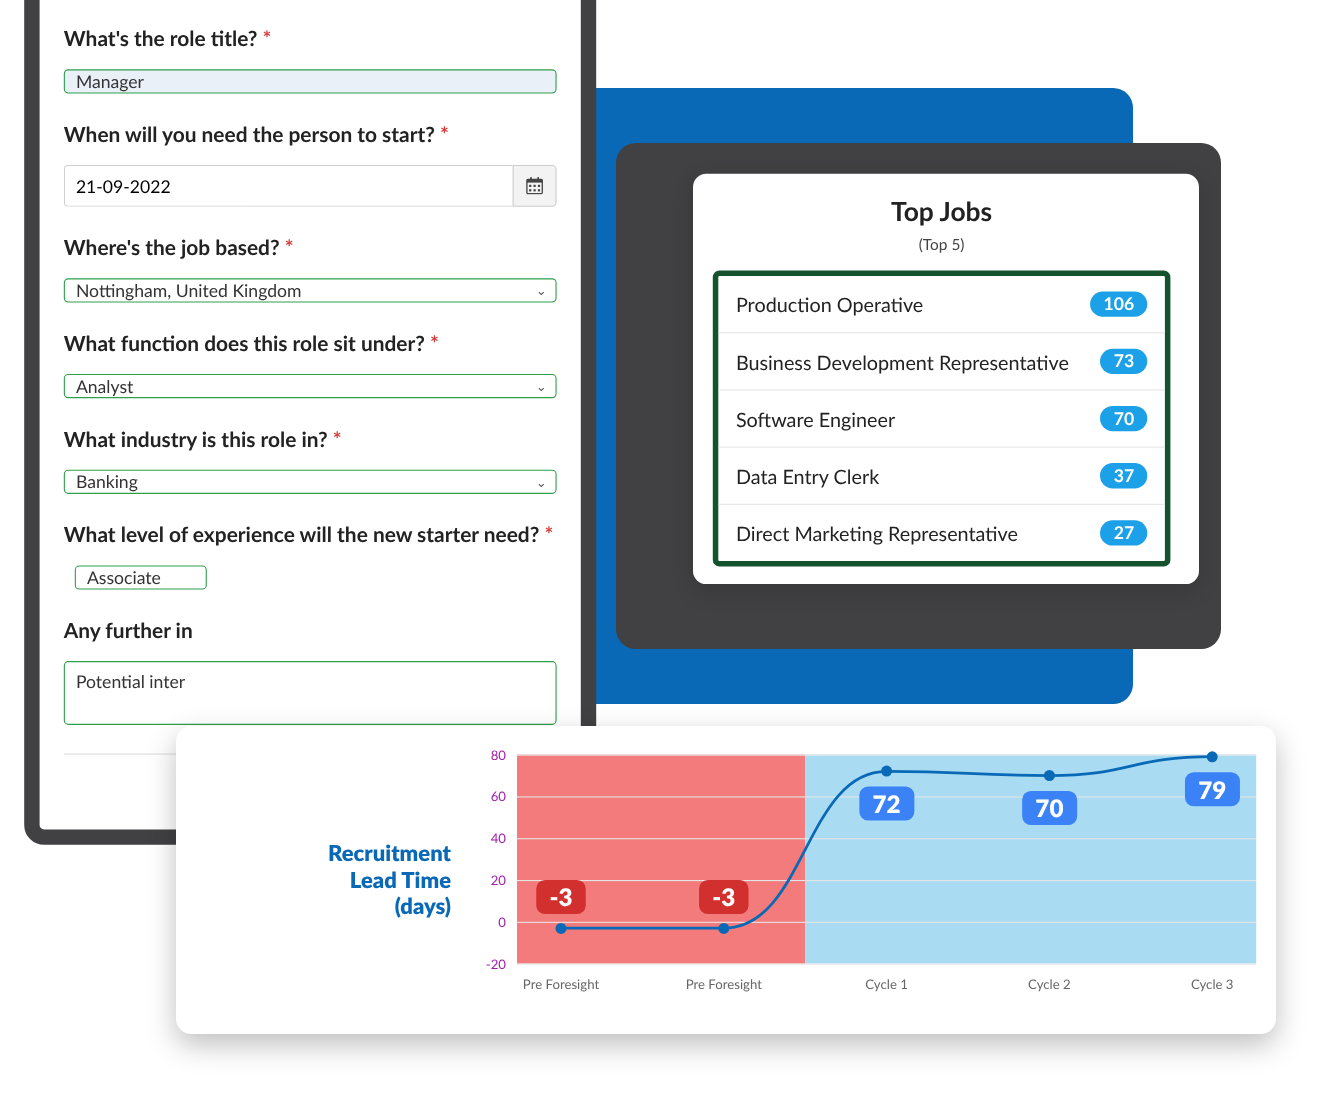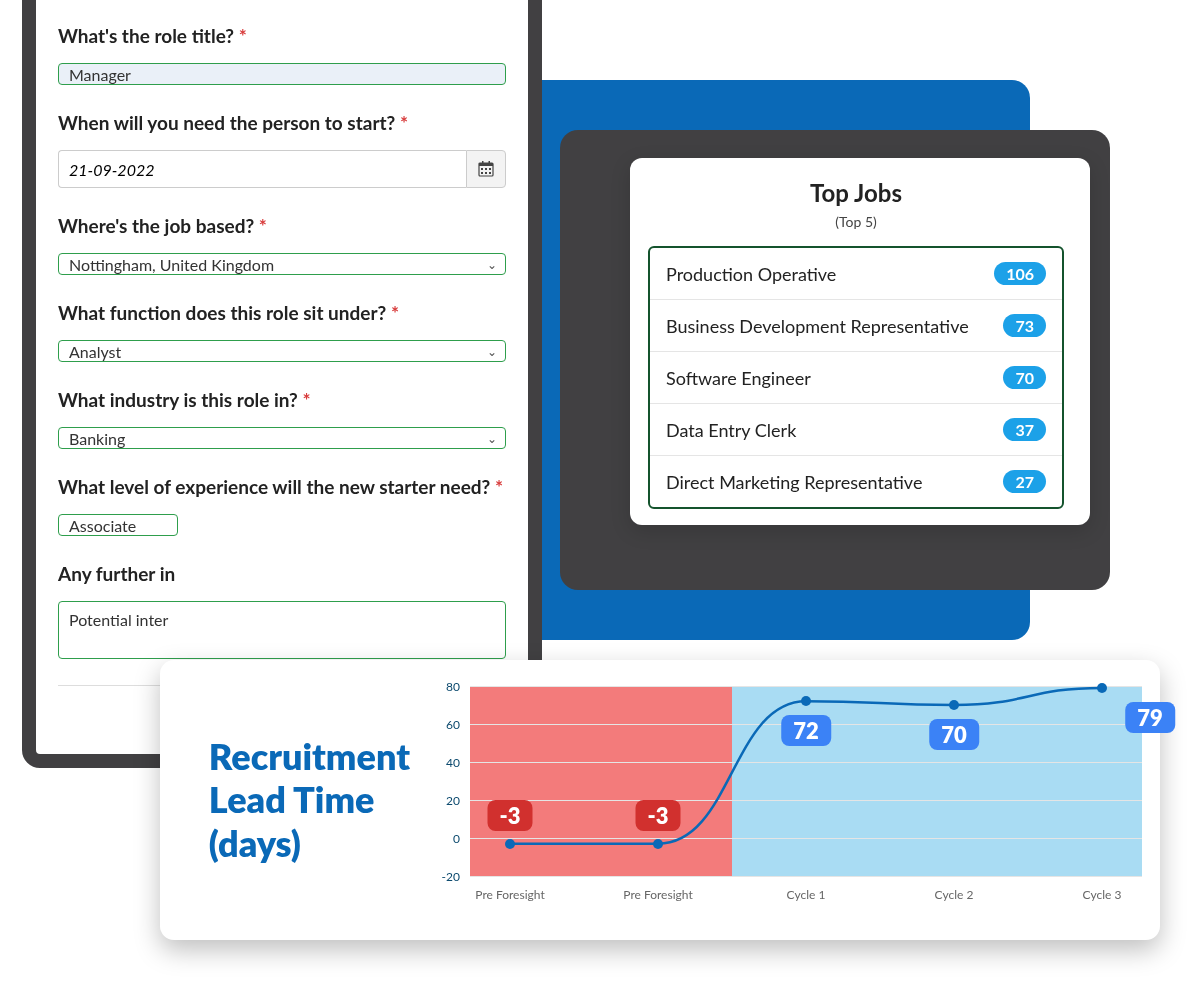--- a/index.html
+++ b/index.html
@@ -30,21 +30,21 @@
     background:#fff;
     display:flex;
     align-items:center;
   }
   .input.highlight { background:#eaf0f8; }
   .select { position: relative; }
   .select-caret {
     position:absolute; right:8px; top:50%; transform:translateY(-50%);
     font-size:12px; color:#555;
   }
-  .date-row { display:flex;font-style:italic; }
+  .date-row { display:flex; }
   .date-input { flex:1; border:1px solid #ccc; border-right:none; border-radius:4px 0 0 4px; height:38px; padding:0 10px; font-size:16px; display:flex; align-items:center;}
   .date-btn {
     width:40px; height:38px; border:1px solid #ccc; border-radius:0 4px 4px 0;
     background:#f3f3f3; display:flex; align-items:center; justify-content:center;
     font-size:16px; color:#444;
   }
   .textarea {
     width:100%; height:58px; border:1px solid #2e9e4c; border-radius:4px;
     padding:8px 10px; font-size:16px; color:#333;
   }
@@ -66,21 +66,21 @@
   }
 
   
   .jobs-card {
     position:absolute; left:630px; top:158px; width:460px;
     background:#fff; border-radius:12px; padding:20px 26px 16px 18px;
     box-shadow:0 6px 20px rgba(0,0,0,.15);
   }
   .jobs-title { text-align:center; font-size:24px; font-weight:700; color:#222; }
   .jobs-sub { text-align:center; font-size:14px; color:#444; margin:6px 0 16px 0;}
-  .jobs-list-wrap { border:2px solid #14532d; border-radius:6px; overflow:hidden;}
+  .jobs-list-wrap { border:5px solid #14532d; border-radius:6px; overflow:hidden;}
   .job-row {
     display:flex; justify-content:space-between; align-items:center;
     padding:14px 16px; font-size:18px; color:#222; border-top:1px solid #e5e5e5;
   }
   .job-row:first-child { border-top:none; }
   .job-badge {
     background:#1ca1e8; color:#fff; border-radius:14px; padding:2px 12px;
     font-size:16px; font-weight:700;
   }
 
@@ -89,26 +89,26 @@
     position:absolute; left:160px; top:660px; width:1000px; height:280px;
     background:#fff; border-radius:14px;
     box-shadow:0 10px 26px rgba(0,0,0,.25);
     display:flex;
   }
   .chart-left {
     width:260px; display:flex; align-items:center; justify-content:flex-end;
     padding-right:10px;
   }
   .chart-title {
-    color:#0a69b7; font-weight:800; font-size:36px; line-height:1.2; text-align:left;margin-left:24px;
+    color:#0a69b7; font-weight:800; font-size:20px; line-height:1.2; text-align:right;margin-left:24px;
   }
   .chart-area { flex:1; position:relative; padding:26px 18px 40px 50px; }
   .plot { position:relative; width:100%; height:190px; }
   .grid-line { position:absolute; left:0; right:0; height:1px; background:#e5e5e5; }
-  .y-tick { position:absolute; left:-42px; font-size:12px; color:#0c4a6e; transform:translateY(-50%); width:32px; text-align:right;}
+  .y-tick { position:absolute; left:-42px; font-size:12px; color:#a21caf; transform:translateY(-50%); width:32px; text-align:right;}
   .zone { position:absolute; top:0; bottom:0; }
   .zone.red { background:#f37b7b; }
   .zone.blue { background:#a9dcf3; }
   .pt { position:absolute; width:10px; height:10px; border-radius:50%; background:#0a69b7; transform:translate(-50%,-50%);}
   .lbl {
     position:absolute; transform:translate(-50%,0);
     color:#fff; font-weight:800; font-size:22px; border-radius:8px;
     padding:2px 12px;
   }
   .lbl.red { background:#d1302e; }
@@ -169,21 +169,21 @@
   <div class="field">
     <label class="field-label"><span>What industry is this role in?</span> <span class="req">*</span></label>
     <div class="select">
       <span>Banking</span>
       <span class="select-caret">⌄</span>
     </div>
   </div>
 
   <div class="field exp-row">
     <label class="field-label"><span>What level of experience will the new starter need?</span> <span class="req">*</span></label>
-    <div class="input" style="width:120px;">Associate</div>
+    <div class="input" style="width:120px;margin-left:10px;">Associate</div>
   </div>
 
   <div class="field">
     <label class="field-label">Any further in</label>
     <div class="textarea">Potential inter</div>
   </div>
 
   <div class="divider"></div>
   <div class="actions">
     <button class="btn btn-cancel">Cancel</button>
@@ -247,17 +247,17 @@
         <div class="pt" style="left: 188px; top: 157.7px;"></div>
         <div class="lbl red" style="left: 188px; top: 113.7px;">-3</div>
         <div class="x-tick" style="left: 188px;">Pre Foresight</div>
         <div class="pt" style="left: 336px; top: 15.2px;"></div>
         <div class="lbl blue" style="left: 336px; top: 29.2px;">72</div>
         <div class="x-tick" style="left: 336px;">Cycle 1</div>
         <div class="pt" style="left: 484px; top: 19px;"></div>
         <div class="lbl blue" style="left: 484px; top: 33px;">70</div>
         <div class="x-tick" style="left: 484px;">Cycle 2</div>
         <div class="pt" style="left: 632px; top: 1.9px;"></div>
-        <div class="lbl blue" style="left: 632px; top: 15.9px; margin-left: 48px;">79</div>
+        <div class="lbl blue" style="left: 632px; top: 15.9px;">79</div>
         <div class="x-tick" style="left: 632px;">Cycle 3</div>
       </div>
   </div>
 </div>
 
 </body></html>

